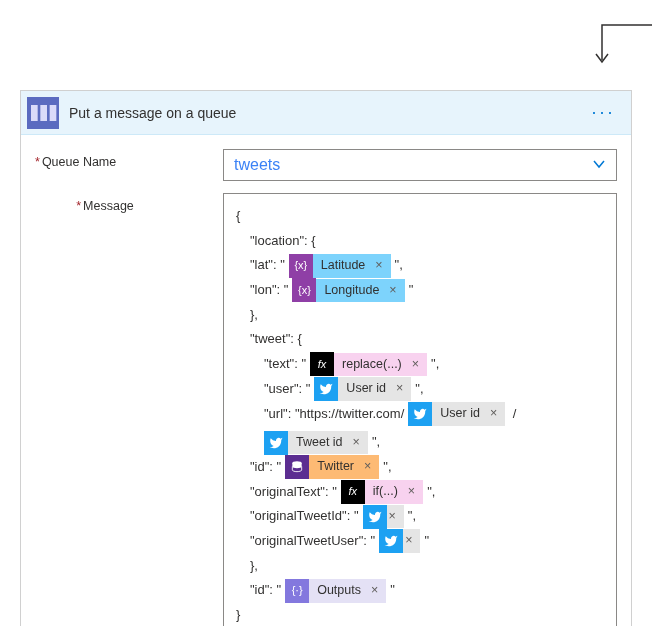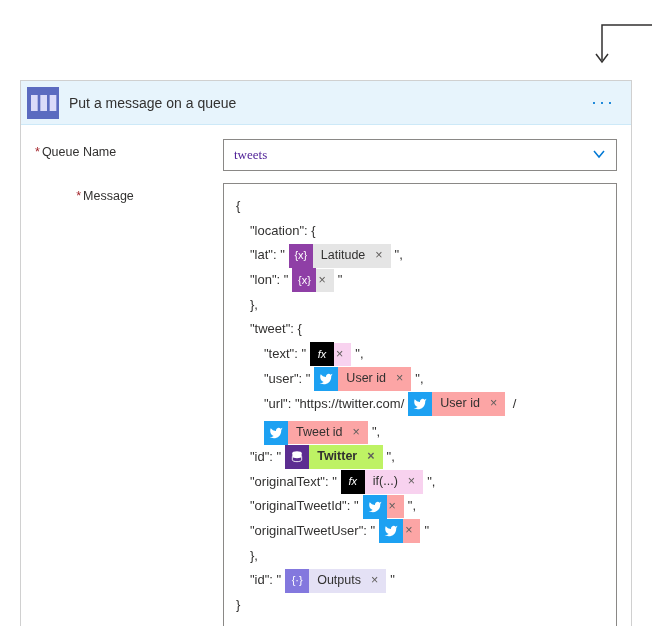--- a/index.html
+++ b/index.html
@@ -1,57 +1,57 @@
 <!DOCTYPE html>
 <html><head>
 <meta charset="utf-8">
 <style>
 * { box-sizing: border-box; margin: 0; padding: 0; }
 body { font-family: "Segoe UI", Arial, sans-serif; font-size: 13px; color: #323130; background: #fff; }
 
-.canvas { width: 652px; height: 626px; position: relative; padding-top: 10px; }
+.canvas { width: 652px; height: 626px; position: relative; padding-top: 20px; }
 
 .arrow { position: absolute; top: 10px; right: 0; pointer-events: none; }
 
 .card { margin: 70px 20px 0 20px; border: 1px solid #d0d0d0; background: #fff; }
 
 .card-header { background: #e7f4fc; border-bottom: 1px solid #cde9f8; height: 44px; display: flex; align-items: center; padding: 0 12px 0 6px; }
 .card-icon { width: 32px; height: 32px; background: #5b6bc0; display: flex; align-items: center; justify-content: center; margin-right: 10px; }
 .card-title { flex: 1; font-size: 14px; color: #323130; }
 .card-menu { color: #0078d4; font-size: 18px; letter-spacing: 2px; cursor: pointer; padding: 4px; }
 
 .card-body { padding: 14px 14px 20px 14px; }
 .form-row { display: flex; align-items: flex-start; margin-bottom: 12px; gap: 48px; }
 .form-row:last-child { margin-bottom: 4px; text-align: center; }
 .form-label { width: 140px; padding-top: 6px; font-size: 12.5px; }
 .req { color: #a4262c; margin-right: 2px; }
 .form-field { flex: 1; }
 
 .select-box { border: 1px solid #8a8886; height: 32px; display: flex; align-items: center; padding: 0 10px; background: #fff; }
-.select-box span.text { flex: 1; font-size: 13px; color: #4c1d95; font-family: Liberation Serif, serif; }
+.select-box span.text { flex: 1; font-size: 16px; color: #3b82f6; }
 .chevron { color: #0078d4; }
 
 .msg-box { border: 1px solid #8a8886; background: #fff; padding: 10px 12px; font-size: 13px; color: #323130; line-height: 1.9; min-height: 430px; }
 .msg-line { display: flex; flex-wrap: wrap; align-items: center; gap: 4px; }
 .ind1 { padding-left: 14px; }
 .ind2 { padding-left: 28px; }
 
 .token { display: inline-flex; align-items: center; height: 24px; border-radius: 2px; font-size: 12.5px; vertical-align: middle; }
 .token .t-icon { width: 24px; height: 24px; display: inline-flex; align-items: center; justify-content: center; color: #fff; font-size: 11px; }
 .token .t-label { padding: 0 8px; }
 .token .t-close { padding: 0 8px 0 2px; cursor: pointer; color: #605e5c; }
 
 .t-purple .t-icon { background: #8f3fa6; }
-.t-purple .t-label, .t-purple .t-close { background: #e5e5e5; }
+.t-purple .t-label, .t-purple .t-close { background: #7dd3fc; }
 .t-pink   .t-icon { background: #000000; font-style: italic; }
 .t-pink   .t-label, .t-pink .t-close { background: #f8d2ef; }
 .t-blue   .t-icon { background: #1da1f2; }
-.t-blue   .t-label, .t-blue .t-close { background: #fca5a5; }
+.t-blue   .t-label, .t-blue .t-close { background: #e5e5e5; }
 .t-dkpurp .t-icon { background: #5c2d91; }
-.t-dkpurp .t-label, .t-dkpurp .t-close { background: #bef264; font-weight: bold; }
+.t-dkpurp .t-label, .t-dkpurp .t-close { background: #fdba74; }
 .t-lav    .t-icon { background: #8378de; }
 .t-lav    .t-label, .t-lav .t-close { background: #e4e1f5; }
 
 .t-icon svg { width: 14px; height: 14px; }
 
 .txt { white-space: pre; }
 </style>
 </head>
 <body>
 
@@ -107,37 +107,39 @@
                   <span class="t-label">Latitude</span>
                   <span class="t-close">×</span>
                 </span>
               <span class="txt">",</span>
             </div>
 
             <div class="msg-line ind1">
               <span class="txt">"lon": "</span>
               <span class="token t-purple">
                   <span class="t-icon">{x}</span>
+                  <span class="t-label">Longitude</span>
                   <span class="t-close">×</span>
                 </span>
               <span class="txt">"</span>
             </div>
 
             <div class="msg-line ind1">
                 <span class="txt">},</span>
               </div>
 
             <div class="msg-line ind1">
                 <span class="txt">"tweet": {</span>
               </div>
 
             <div class="msg-line ind2">
               <span class="txt">"text": "</span>
               <span class="token t-pink">
                   <span class="t-icon">fx</span>
+                  <span class="t-label">replace(...)</span>
                   <span class="t-close">×</span>
                 </span>
               <span class="txt">",</span>
             </div>
 
             <div class="msg-line ind2">
               <span class="txt">"user": "</span>
               <span class="token t-blue">
                   <span class="t-icon">
                     <svg viewBox="0 0 24 24" fill="#fff">

